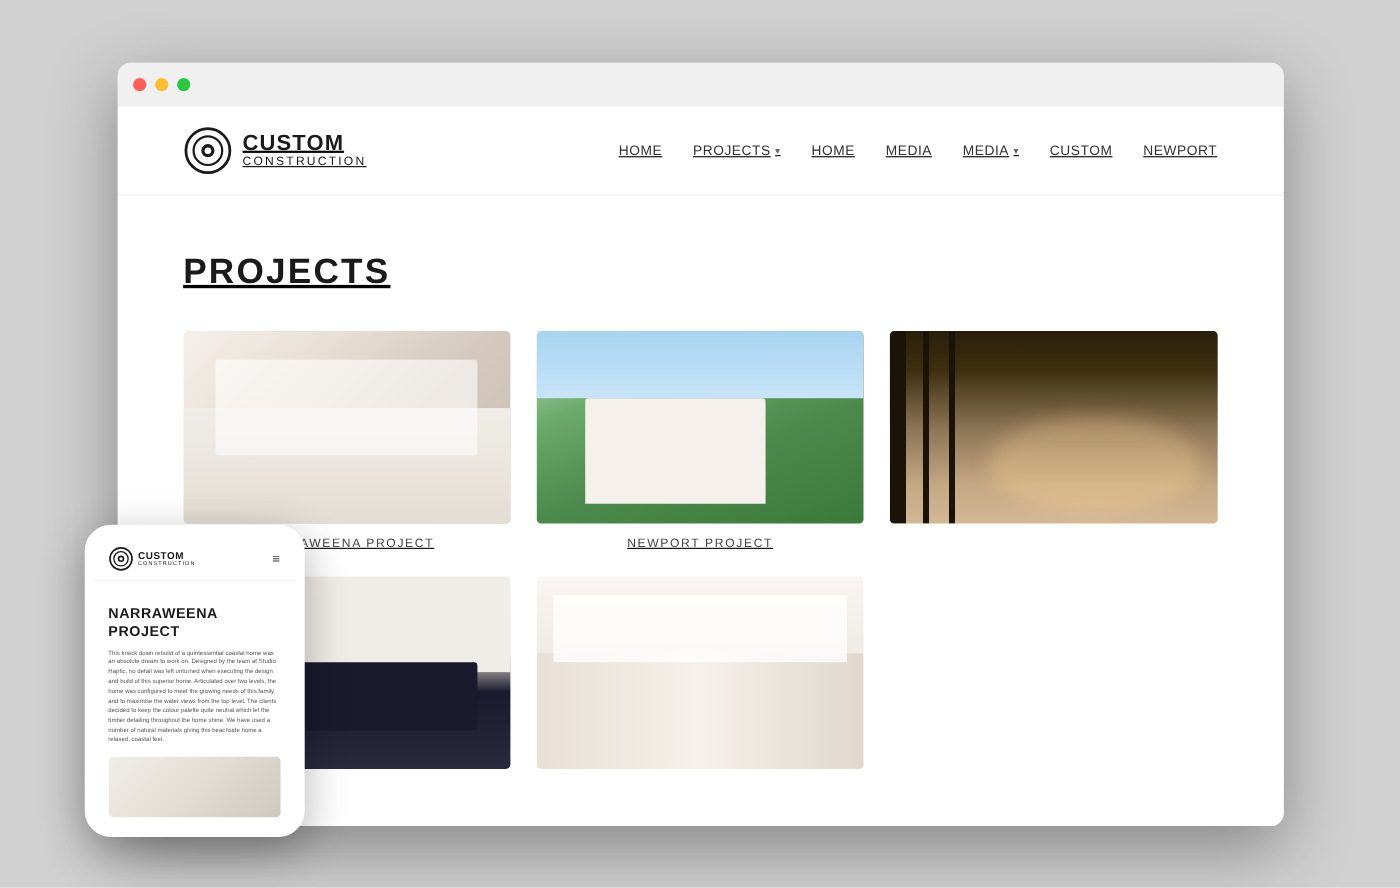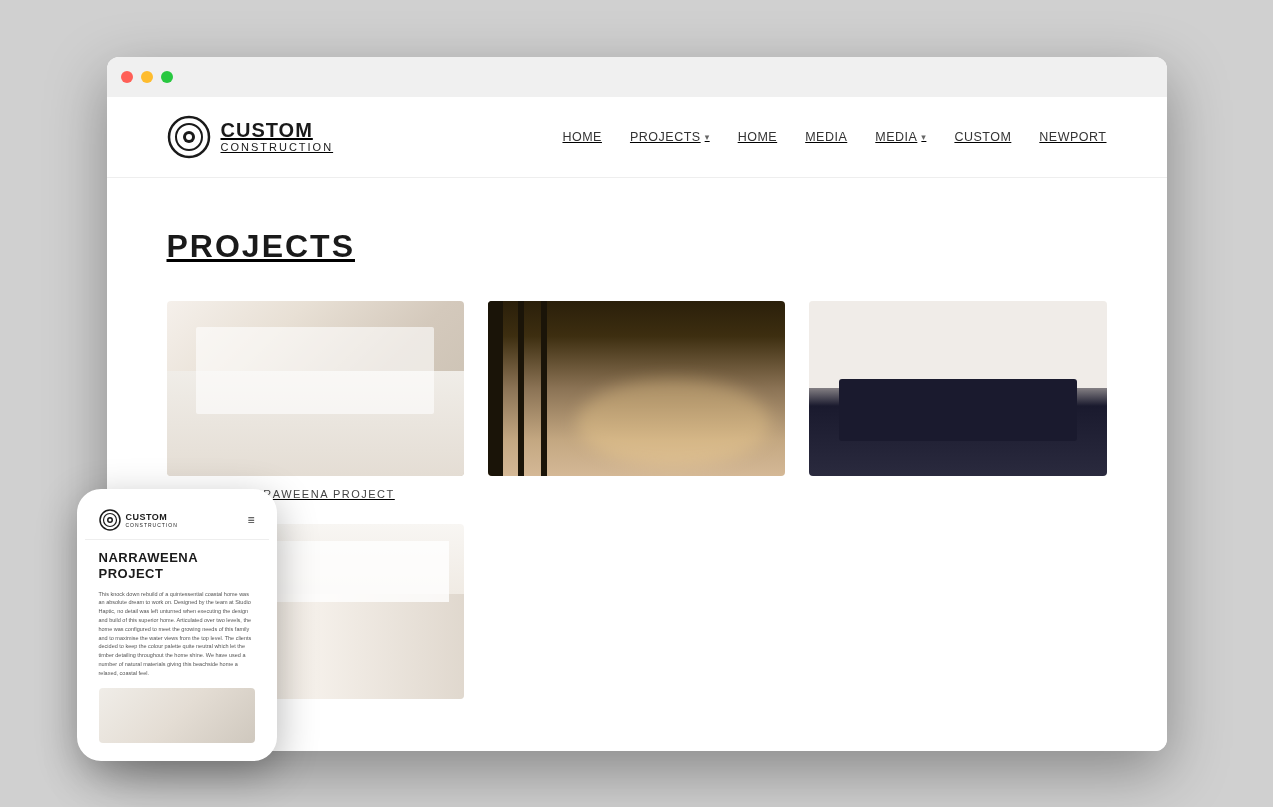--- a/index.html
+++ b/index.html
@@ -319,20 +319,21 @@
     .mobile-content {
       padding: 10px 14px;
     }
     .mobile-page-title {
       font-size: 13px;
       font-weight: 800;
       letter-spacing: 0.5px;
       color: #1a1a1a;
       margin-bottom: 8px;
       line-height: 1.2;
+      margin-top: 12px;
     }
     .mobile-description {
       font-size: 5.5px;
       color: #555;
       line-height: 1.6;
       margin-bottom: 10px;
     }
     .mobile-thumb {
       width: 100%;
       height: 55px;
@@ -393,20 +394,24 @@
         <h1 class="page-heading">PROJECTS</h1>
 
         <div class="projects-grid">
 
           <div class="project-card">
             <div class="project-image img-narraweena"></div>
             <span class="project-label">NARRAWEENA PROJECT</span>
           </div>
 
 
+          <div class="project-card">
+            <div class="project-image img-newport"></div>
+            <span class="project-label">NEWPORT PROJECT</span>
+          </div>
 
           <div class="project-card">
             <div class="project-image img-outdoor"></div>
             <span class="project-label"></span>
           </div>
 
           <div class="project-card">
             <div class="project-image img-living"></div>
             <span class="project-label"></span>
           </div>

